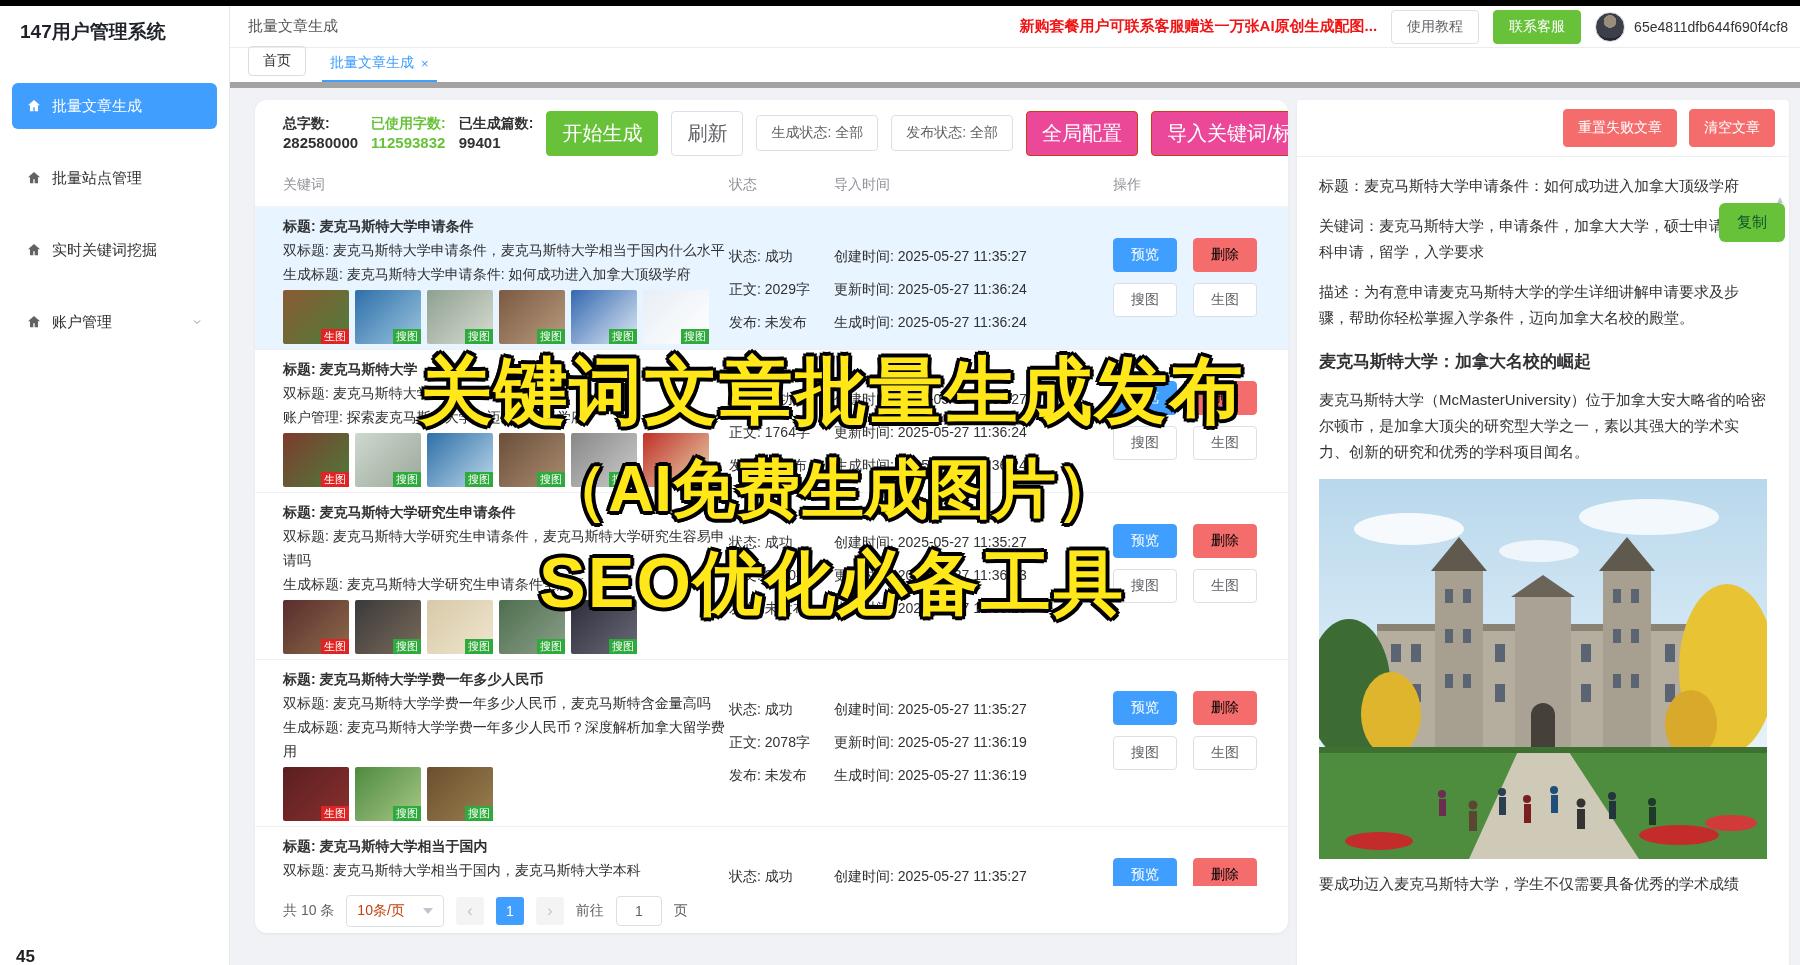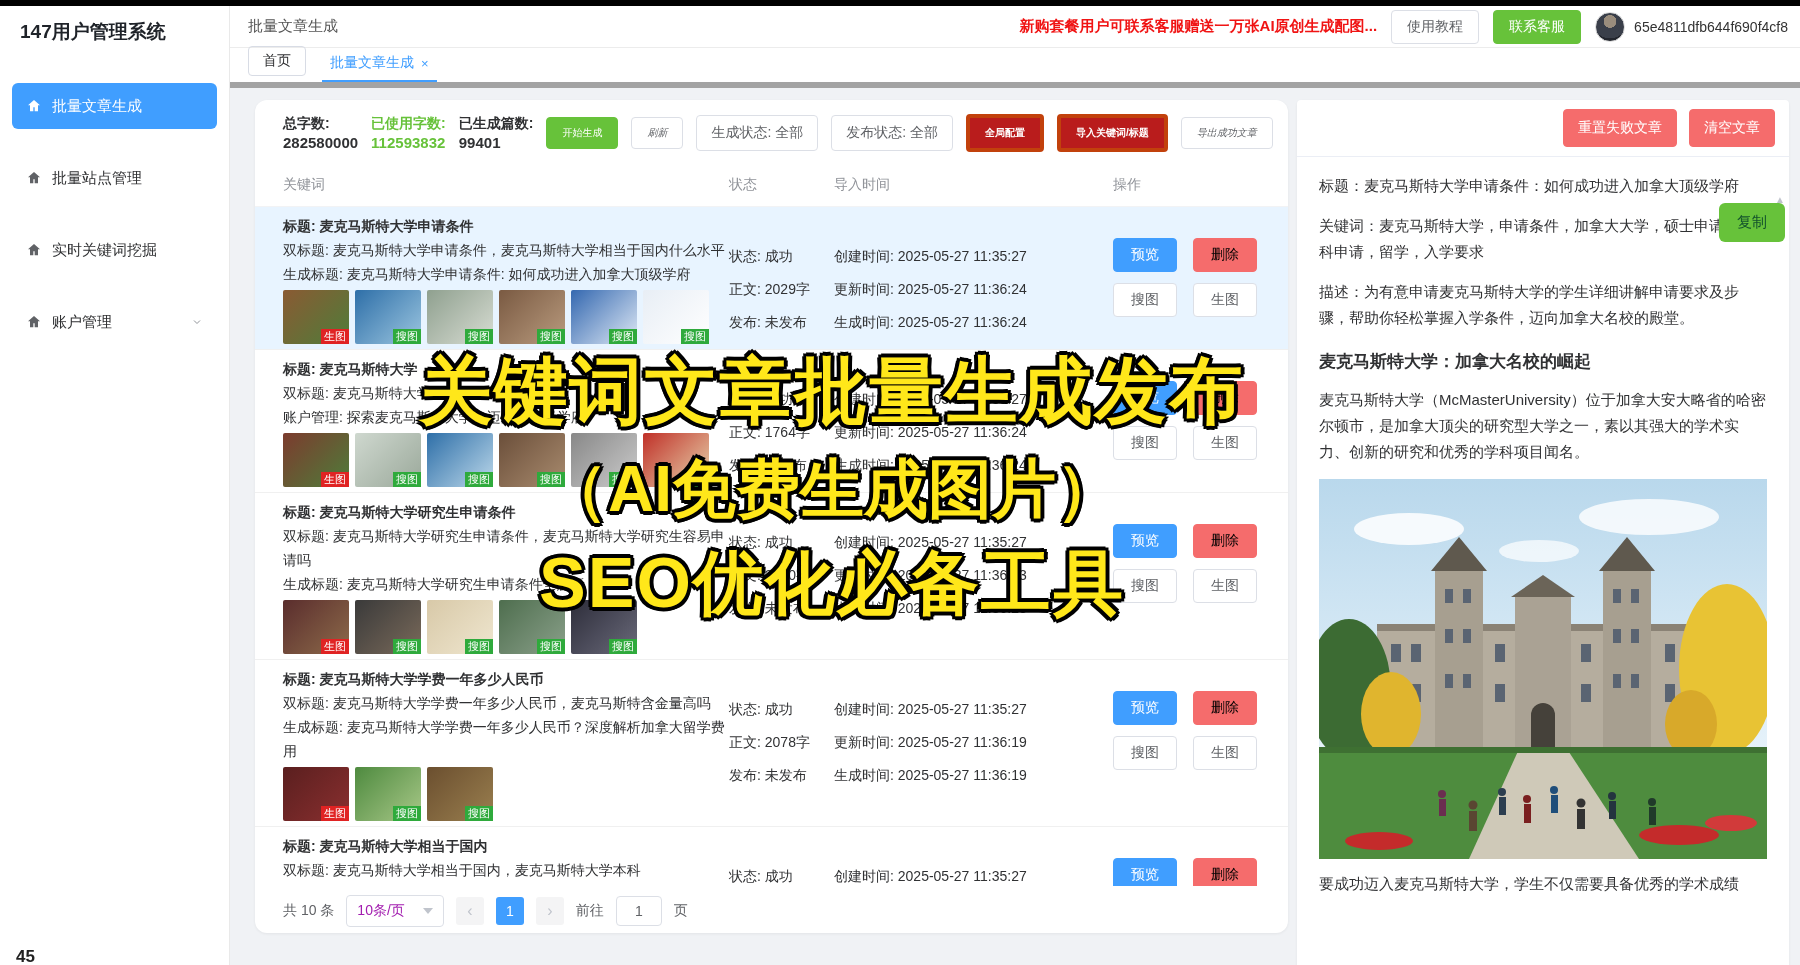--- a/index.html
+++ b/index.html
@@ -38,24 +38,24 @@
   
   .content { position:absolute; left:230px; top:88px; width:1570px; height:877px; background:#f0f2f5; }
 
   .main-card { position:absolute; left:25px; top:12px; width:1033px; height:833px; background:#fff; border-radius:12px; box-shadow:0 1px 3px rgba(0,0,0,.06); display:flex; flex-direction:column; overflow:hidden; }
 
   .toolbar { display:flex; align-items:center; gap:13px; padding:11px 22px 9px 28px; height:64px; flex:none; }
   .stat { line-height:20px; white-space:nowrap; }
   .stat .lb { font-weight:bold; font-size:14px; }
   .stat .vl { font-weight:bold; font-size:15px; }
   .stat.green { color:#67c23a; }
-  .tb-btn { padding:8px 15px; font-size:10px; border-radius:4px; cursor:pointer; white-space:nowrap; }
+  .tb-btn { padding:8px 15px; font-size:20px; border-radius:4px; cursor:pointer; white-space:nowrap; }
   .tb-btn.green { background:#67c23a; color:#fff; border:1px solid #67c23a; }
-  .tb-btn.blue { background:#b91c1c; color:#fff; border:4px solid #c2410c;font-weight:bold; }
-  .tb-btn.plain { background:#fff; color:#606266; border:1px solid #dcdfe6;font-style:italic; }
+  .tb-btn.blue { background:#ec4899; color:#fff; border:1px solid #c2410c; }
+  .tb-btn.plain { background:#fff; color:#606266; border:1px solid #dcdfe6; }
   .tb-filter { padding:8px 14px; font-size:14px; color:#606266; background:#fff; border:1px solid #dcdfe6; border-radius:4px; cursor:pointer; white-space:nowrap; }
 
   .table-header { display:flex; padding:12px 28px; color:#909399; font-size:14px; border-bottom:1px solid #f2f3f5; flex:none; }
   .th-kw { width:446px; } .th-st { width:105px; } .th-tm { width:279px; } .th-op { flex:1; }
 
   .table-rows { height:679px; overflow:hidden; flex:none; }
   .row { display:flex; padding:7px 22px 5px 28px; border-top:1px solid #f0f0f0; }
   .row:first-child { border-top:none; }
   .row-highlight { background:#e8f4ff; }
   .col-kw { width:446px; font-size:14px; line-height:24px; color:#303133; }
@@ -67,21 +67,21 @@
   .badge-green { background:#2faa3c; }
   .col-status { width:105px; padding-top:26px; line-height:33px; color:#303133; white-space:nowrap; }
   .col-time { width:279px; padding-top:26px; line-height:33px; color:#303133; white-space:nowrap; }
   .col-actions { flex:1; padding-top:24px; display:grid; grid-template-columns:64px 64px; gap:11px 16px; align-content:start; justify-content:start; }
   .act-btn { padding:7px 0; width:64px; font-size:14px; border-radius:4px; cursor:pointer; text-align:center; }
   .act-primary { background:#409eff; color:#fff; border:1px solid #409eff; }
   .act-danger { background:#f56c6c; color:#000000; border:1px solid #f56c6c; }
   .act-plain { background:#fff; color:#606266; border:1px solid #dcdfe6; }
 
   .pagination { height:50px; flex:none; display:flex; align-items:center; gap:12px; padding:0 28px; color:#606266; font-size:14px; }
-  .pg-size { display:flex; align-items:center; gap:18px; border:1px solid #dcdfe6; border-radius:4px; padding:6px 10px; color:#a21caf; cursor:pointer; }
+  .pg-size { display:flex; align-items:center; gap:18px; border:1px solid #dcdfe6; border-radius:4px; padding:6px 10px; color:#c2410c; cursor:pointer; }
   .pg-caret { width:0; height:0; border-left:5px solid transparent; border-right:5px solid transparent; border-top:6px solid #c0c4cc; }
   .pg-arrow { width:28px; height:28px; display:flex; align-items:center; justify-content:center; background:#f4f4f5; color:#c0c4cc; border-radius:3px; font-size:16px; cursor:pointer; }
   .pg-page { width:28px; height:28px; display:flex; align-items:center; justify-content:center; background:#409eff; color:#fff; border-radius:3px; cursor:pointer; }
   .pg-input { width:46px; height:30px; border:1px solid #dcdfe6; border-radius:4px; text-align:center; font-size:14px; color:#606266; }
 
   
   .right-card { position:absolute; left:1067px; top:12px; width:492px; height:900px; background:#fff; border-radius:4px; box-shadow:0 1px 3px rgba(0,0,0,.06); overflow:hidden; }
   .rc-top { height:56px; display:flex; justify-content:flex-end; align-items:center; gap:12px; padding:0 14px; }
   .rc-btn { padding:9px 14px; background:#f56c6c; color:#fff; border:1px solid #f56c6c; border-radius:4px; font-size:14px; cursor:pointer; white-space:nowrap; }
   .rc-body { position:relative; border-top:1px solid #ebeef5; padding:16px 22px 0; font-size:15px; line-height:26px; color:#303133; }

